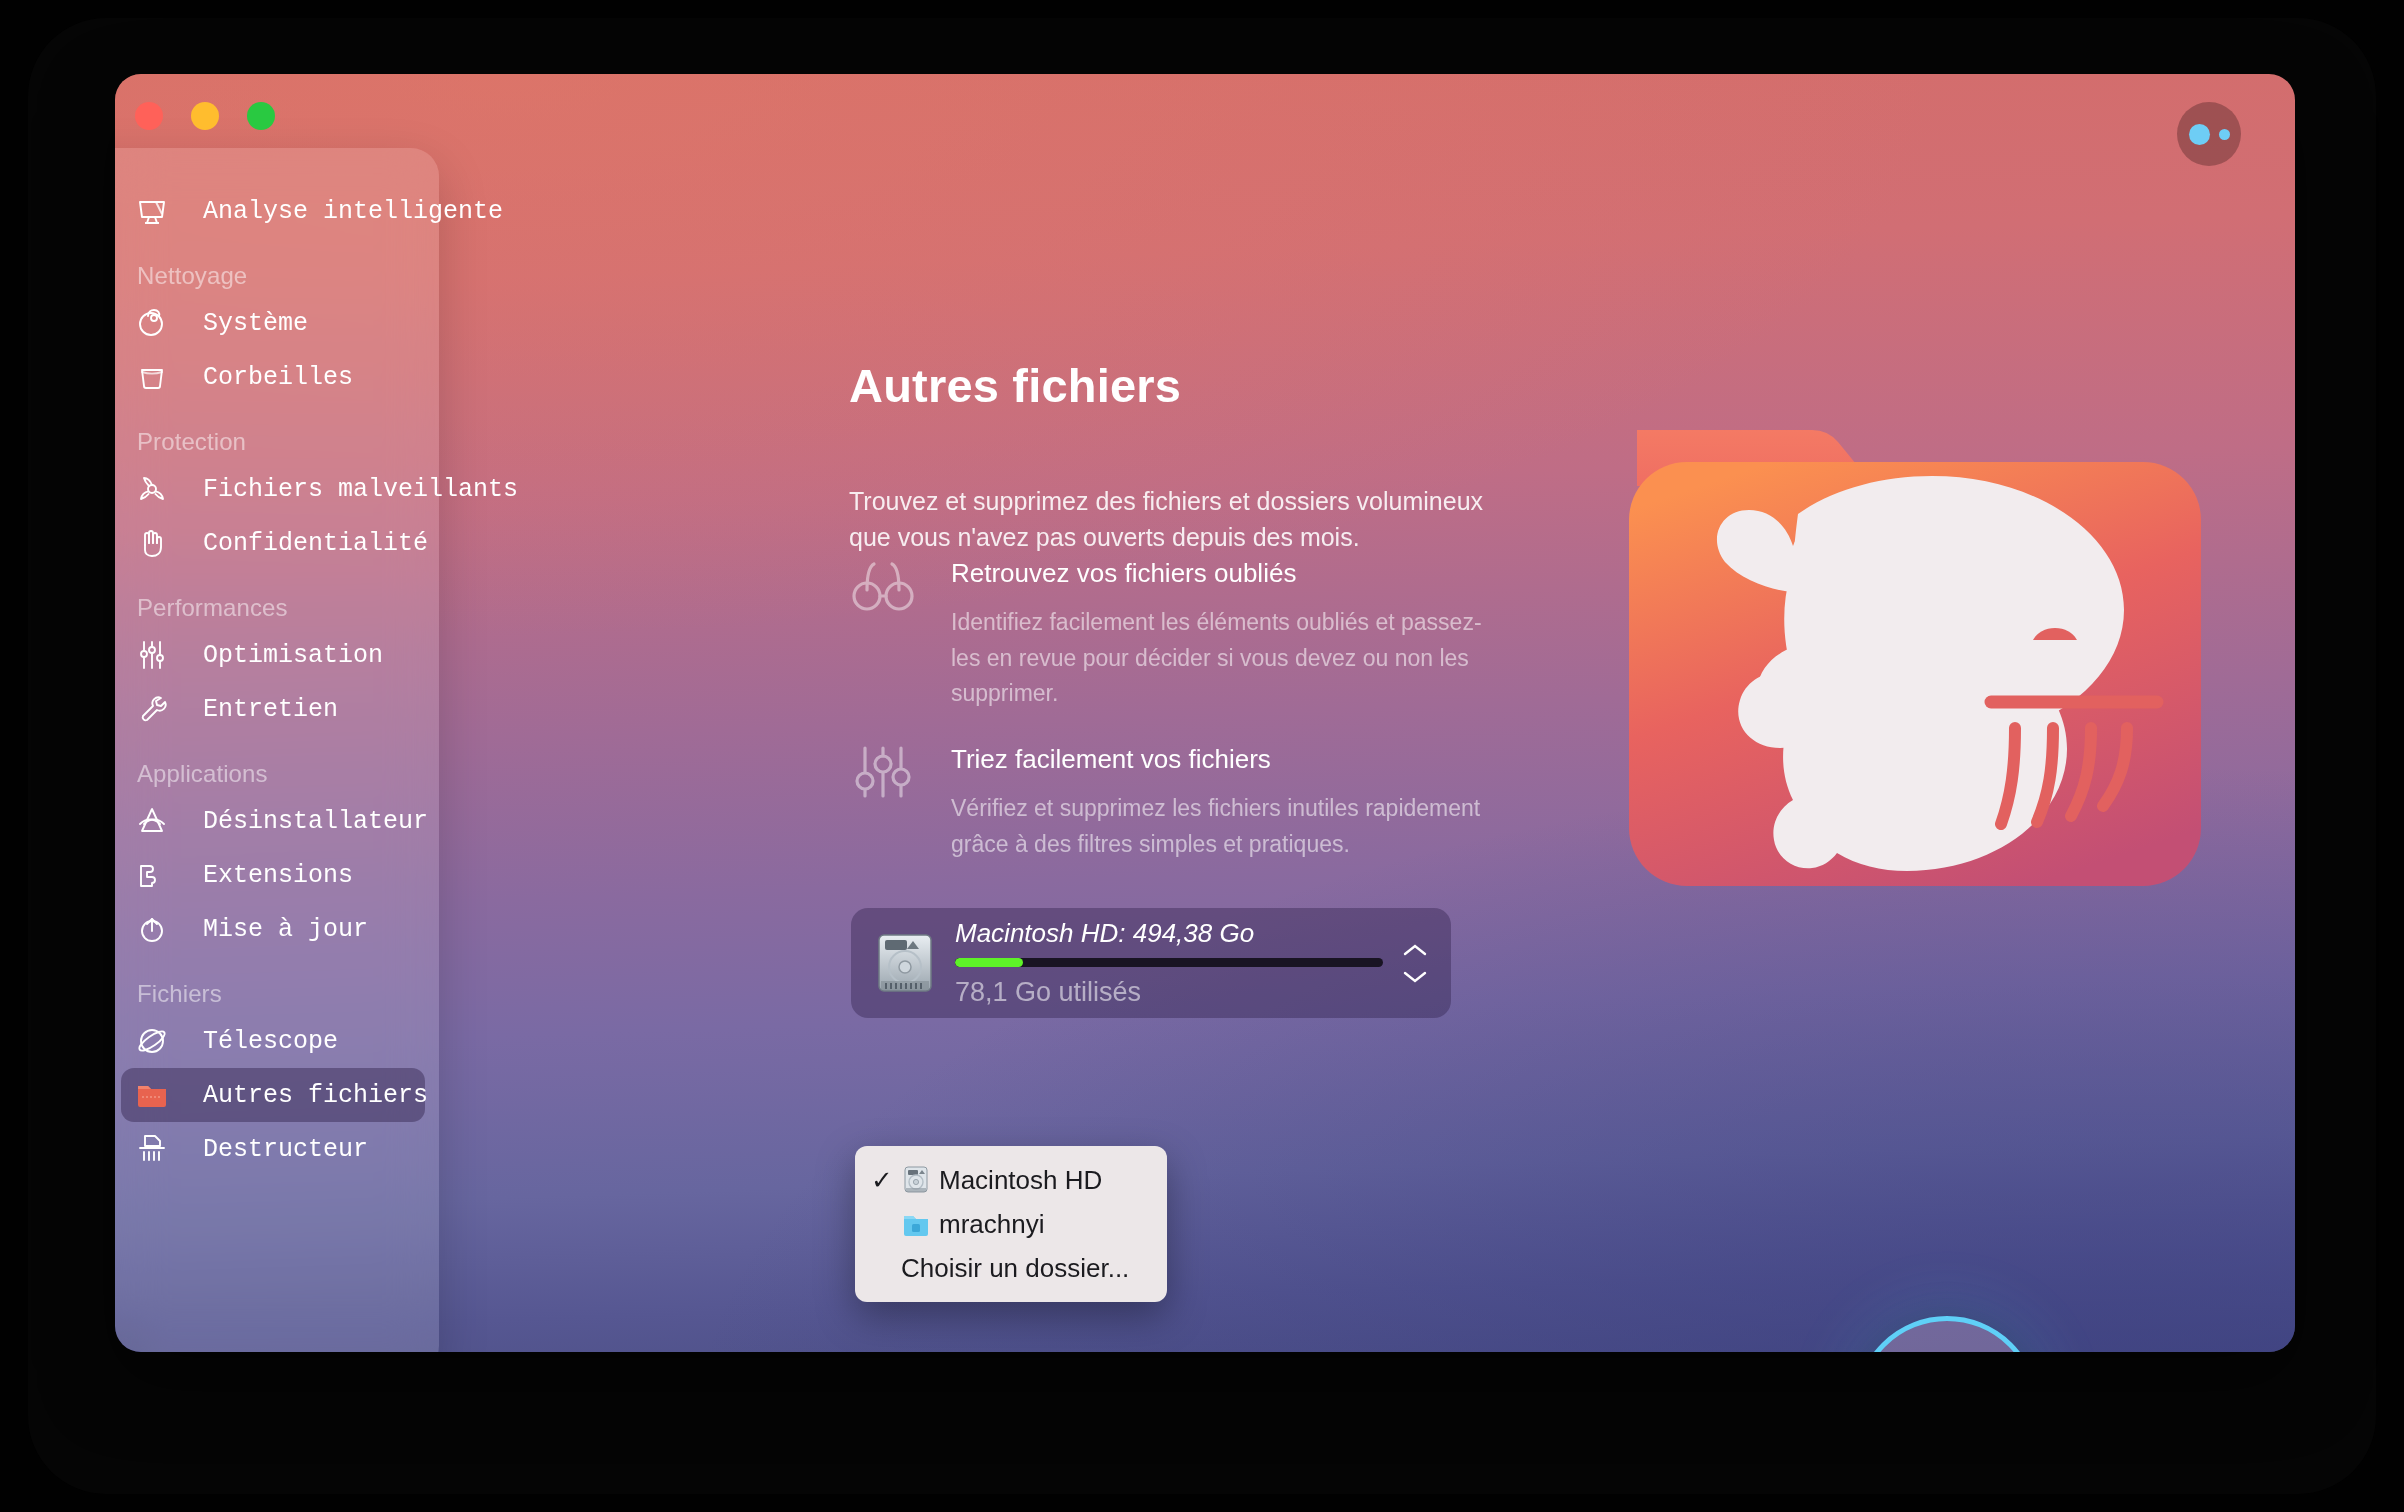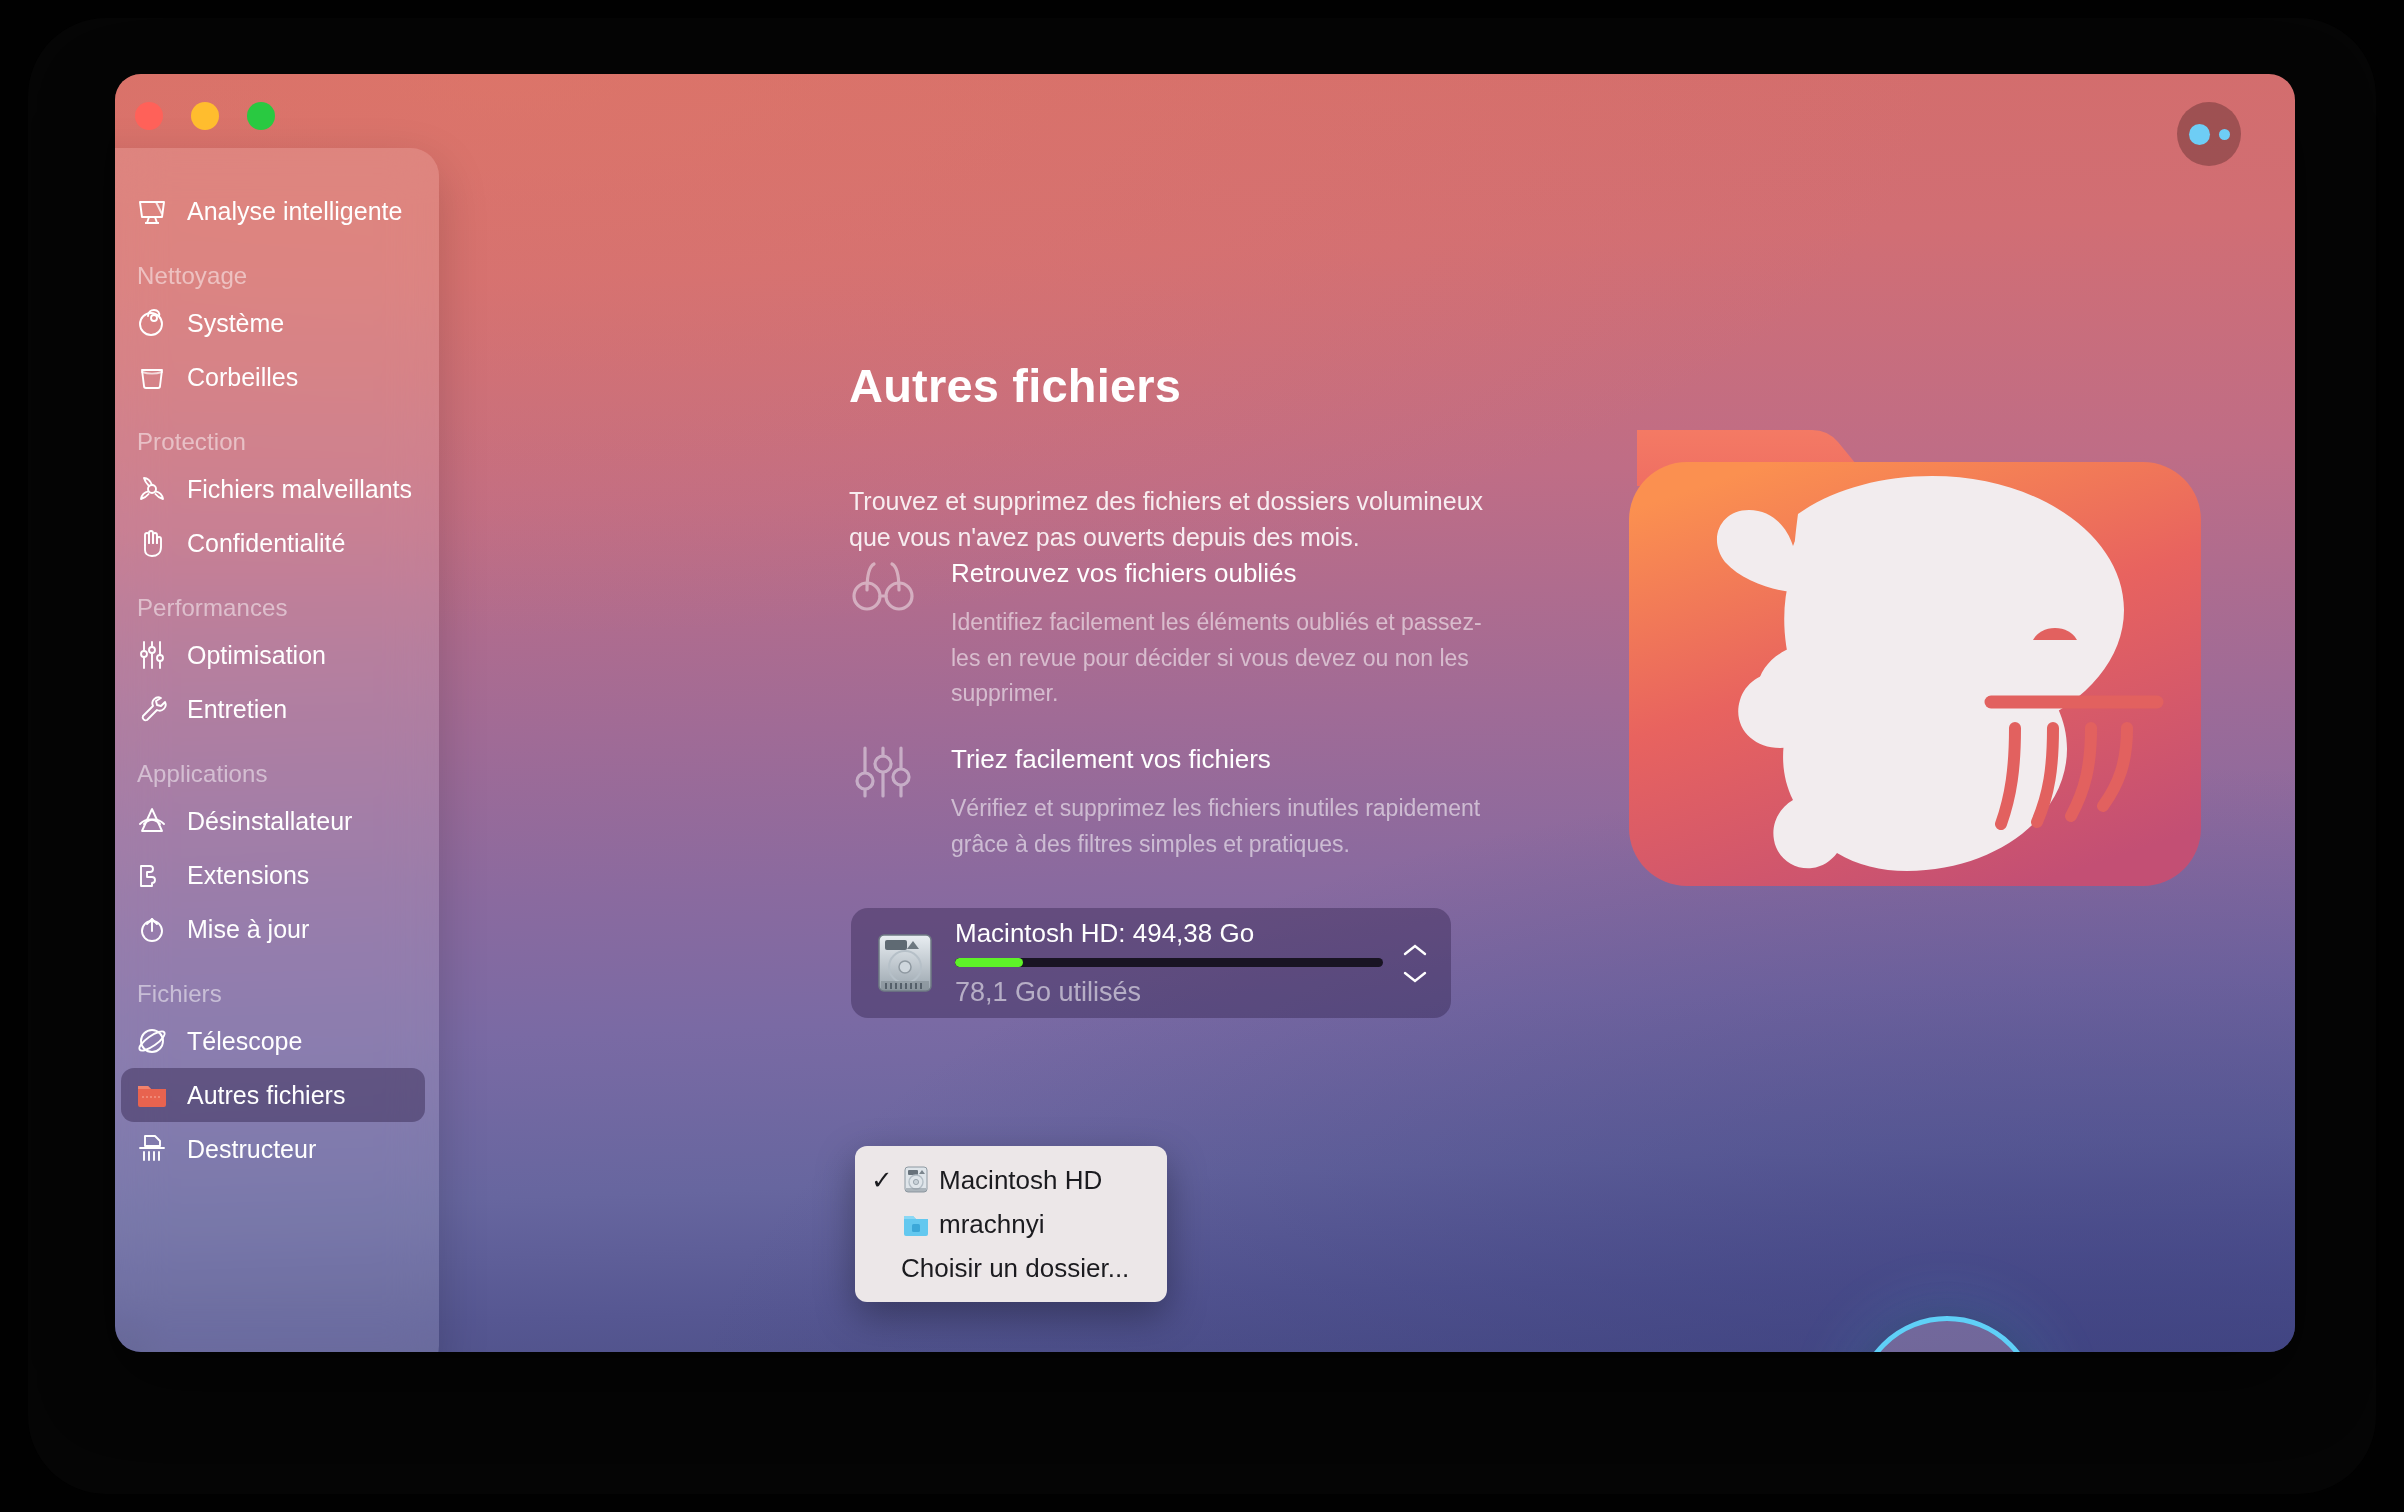--- a/index.html
+++ b/index.html
@@ -75,24 +75,25 @@
     z-index:30;
     box-shadow:0 18px 50px rgba(0,0,0,.18);
   }
   .sb-group-title{
     color:rgba(255,255,255,.50);
     font-size:24px; letter-spacing:.1px;
     padding-left:22px;
     margin:24px 0 6px;
   }
   .sb-item{
-    display:flex; align-items:center; gap:16px;
+    display:flex; align-items:center; gap:32px;
     height:54px; margin:0 14px 0 6px; padding:0 12px;
     border-radius:13px; color:#fff; font-size:25px;
     white-space:nowrap;
+    font-family:Liberation Mono, monospace;
   }
   .sb-item.selected{ background:rgba(40,26,66,.40); }
   .sb-ico{
     width:38px;height:38px;flex:0 0 38px;
     display:flex;align-items:center;justify-content:center;
   }
   .sb-ico svg{ width:34px;height:34px; display:block; }
   .sb-label{ line-height:1; }
   #sb-top{ padding-top:36px; }
 
@@ -118,21 +119,21 @@
   
   #disk{
     position:absolute; left:296px; top:760px;
     width:600px; height:110px;
     border-radius:17px;
     background:rgba(46,30,72,.38);
     display:flex; align-items:center; padding:0 16px 0 18px;
   }
   #disk-icon{ width:72px;height:68px;flex:0 0 72px; margin-right:14px;}
   #disk-body{ flex:1; min-width:0; }
-  #disk-name{ color:#fff; font-size:26px; margin-bottom:9px; }
+  #disk-name{ color:#fff; font-size:26px; margin-bottom:9px;font-style:italic; }
   #disk-bar{
     height:9px; border-radius:5px; background:#191423;
     overflow:hidden; margin-bottom:10px;
   }
   #disk-fill{ height:100%; background:#5ef228; border-radius:5px; }
   #disk-used{ color:rgba(255,255,255,.55); font-size:27px; }
   #disk-stepper{
     width:40px; display:flex;flex-direction:column;align-items:center;gap:13px;
     margin-left:12px; color:#fff;
   }

